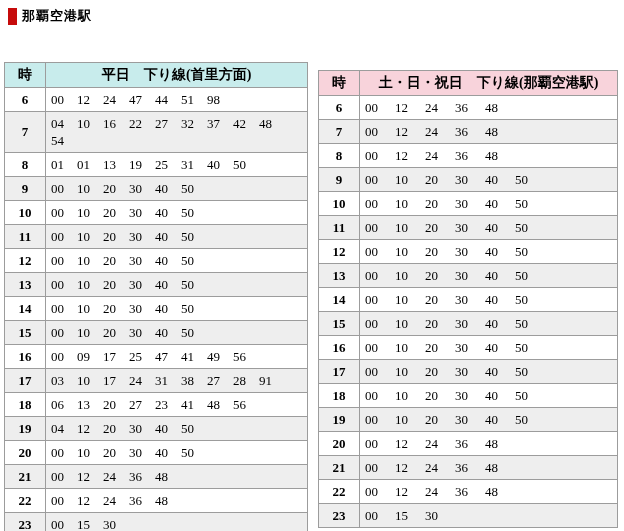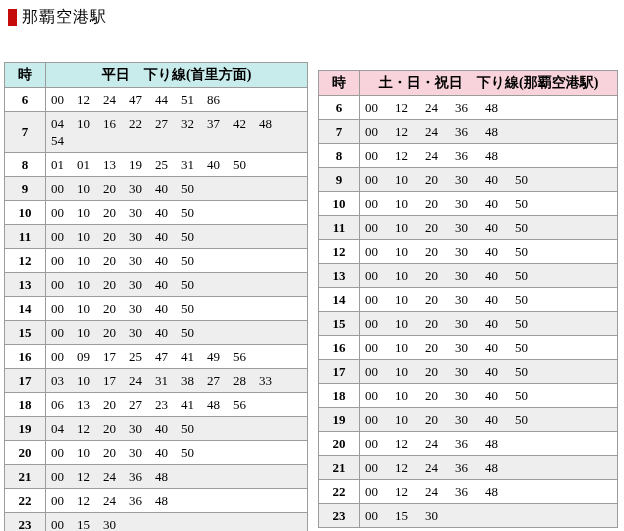--- a/index.html
+++ b/index.html
@@ -22,22 +22,22 @@
     left:8px;top:7px;
     display:flex;align-items:center;gap:5px;
     font-family:"Liberation Sans","DejaVu Sans",sans-serif;
   }
   .marker{
     display:inline-block;
     width:9px;height:17px;
     background:linear-gradient(180deg,#e01010,#8f0000);
   }
   .title-text{
-    font-size:16px;
-    font-weight:normal;
+    font-size:13px;
+    font-weight:bold;
     letter-spacing:1px;
   }
   table.tt{
     position:absolute;
     border-collapse:collapse;
     table-layout:fixed;
     border:1px solid var(--border-outer);
     font-size:13px;
   }
   .t-weekday{left:4px;top:62px;width:304px;}
@@ -89,21 +89,21 @@
   <thead>
     <tr style="background: rgb(200, 236, 236);">
       <th>時</th>
       <th>平日　下り線(首里方面)</th>
     </tr>
   </thead>
   <tbody>
 
       <tr>
         <td class="hour">6</td>
-        <td class="mins"><span class="min">00</span><span class="min">12</span><span class="min">24</span><span class="min">47</span><span class="min">44</span><span class="min">51</span><span class="min">86</span></td>
+        <td class="mins"><span class="min">00</span><span class="min">12</span><span class="min">24</span><span class="min">47</span><span class="min">44</span><span class="min">51</span><span class="min">98</span></td>
       </tr>
 
       <tr>
         <td class="hour">7</td>
         <td class="mins"><span class="min">04</span><span class="min">10</span><span class="min">16</span><span class="min">22</span><span class="min">27</span><span class="min">32</span><span class="min">37</span><span class="min">42</span><span class="min">48</span><span class="min">54</span></td>
       </tr>
 
       <tr>
         <td class="hour">8</td>
         <td class="mins"><span class="min">01</span><span class="min">01</span><span class="min">13</span><span class="min">19</span><span class="min">25</span><span class="min">31</span><span class="min">40</span><span class="min">50</span></td>
@@ -144,21 +144,21 @@
         <td class="mins"><span class="min">00</span><span class="min">10</span><span class="min">20</span><span class="min">30</span><span class="min">40</span><span class="min">50</span></td>
       </tr>
 
       <tr>
         <td class="hour">16</td>
         <td class="mins"><span class="min">00</span><span class="min">09</span><span class="min">17</span><span class="min">25</span><span class="min">47</span><span class="min">41</span><span class="min">49</span><span class="min">56</span></td>
       </tr>
 
       <tr>
         <td class="hour">17</td>
-        <td class="mins"><span class="min">03</span><span class="min">10</span><span class="min">17</span><span class="min">24</span><span class="min">31</span><span class="min">38</span><span class="min">27</span><span class="min">28</span><span class="min">33</span></td>
+        <td class="mins"><span class="min">03</span><span class="min">10</span><span class="min">17</span><span class="min">24</span><span class="min">31</span><span class="min">38</span><span class="min">27</span><span class="min">28</span><span class="min">91</span></td>
       </tr>
 
       <tr>
         <td class="hour">18</td>
         <td class="mins"><span class="min">06</span><span class="min">13</span><span class="min">20</span><span class="min">27</span><span class="min">23</span><span class="min">41</span><span class="min">48</span><span class="min">56</span></td>
       </tr>
 
       <tr>
         <td class="hour">19</td>
         <td class="mins"><span class="min">04</span><span class="min">12</span><span class="min">20</span><span class="min">30</span><span class="min">40</span><span class="min">50</span></td>

